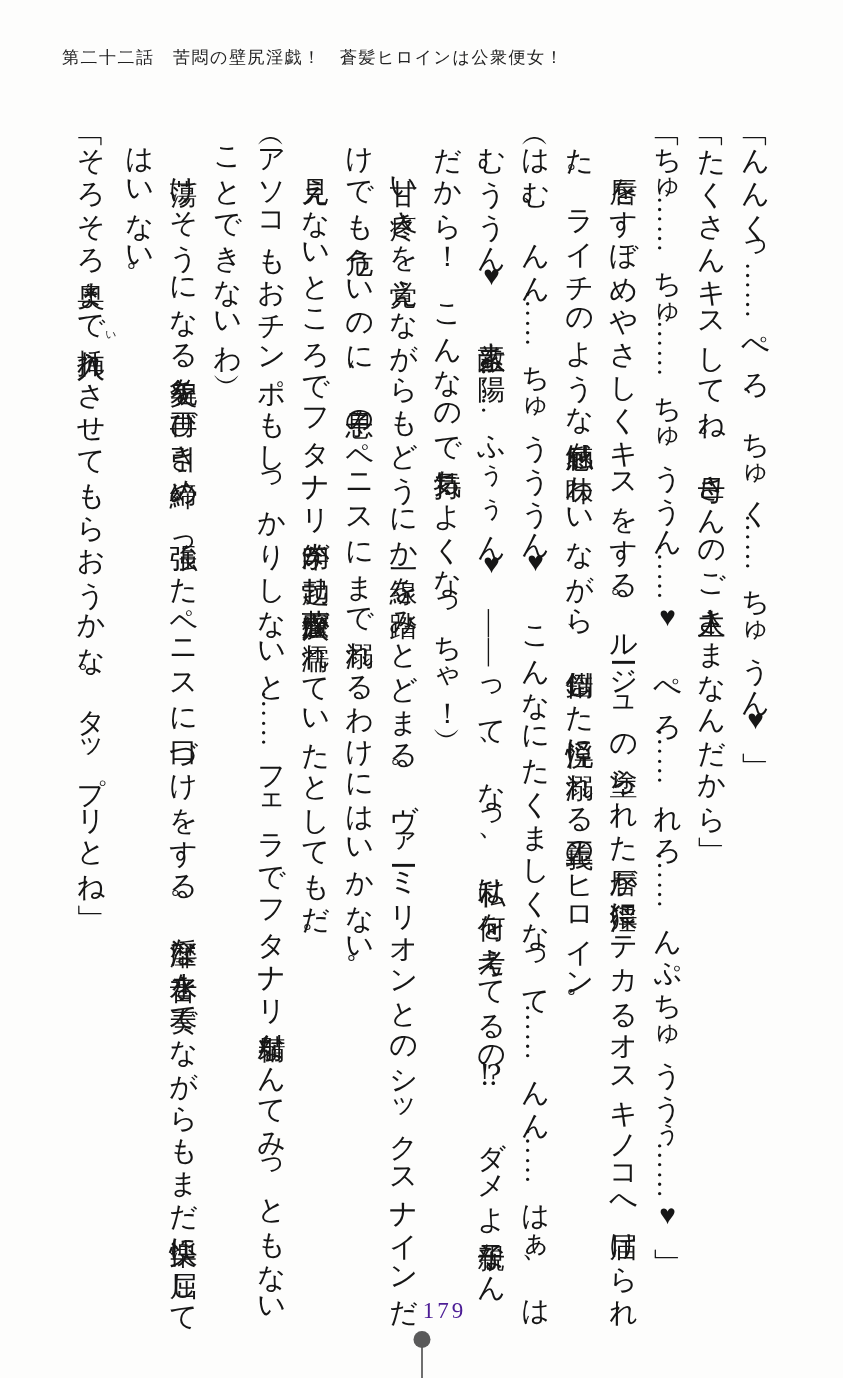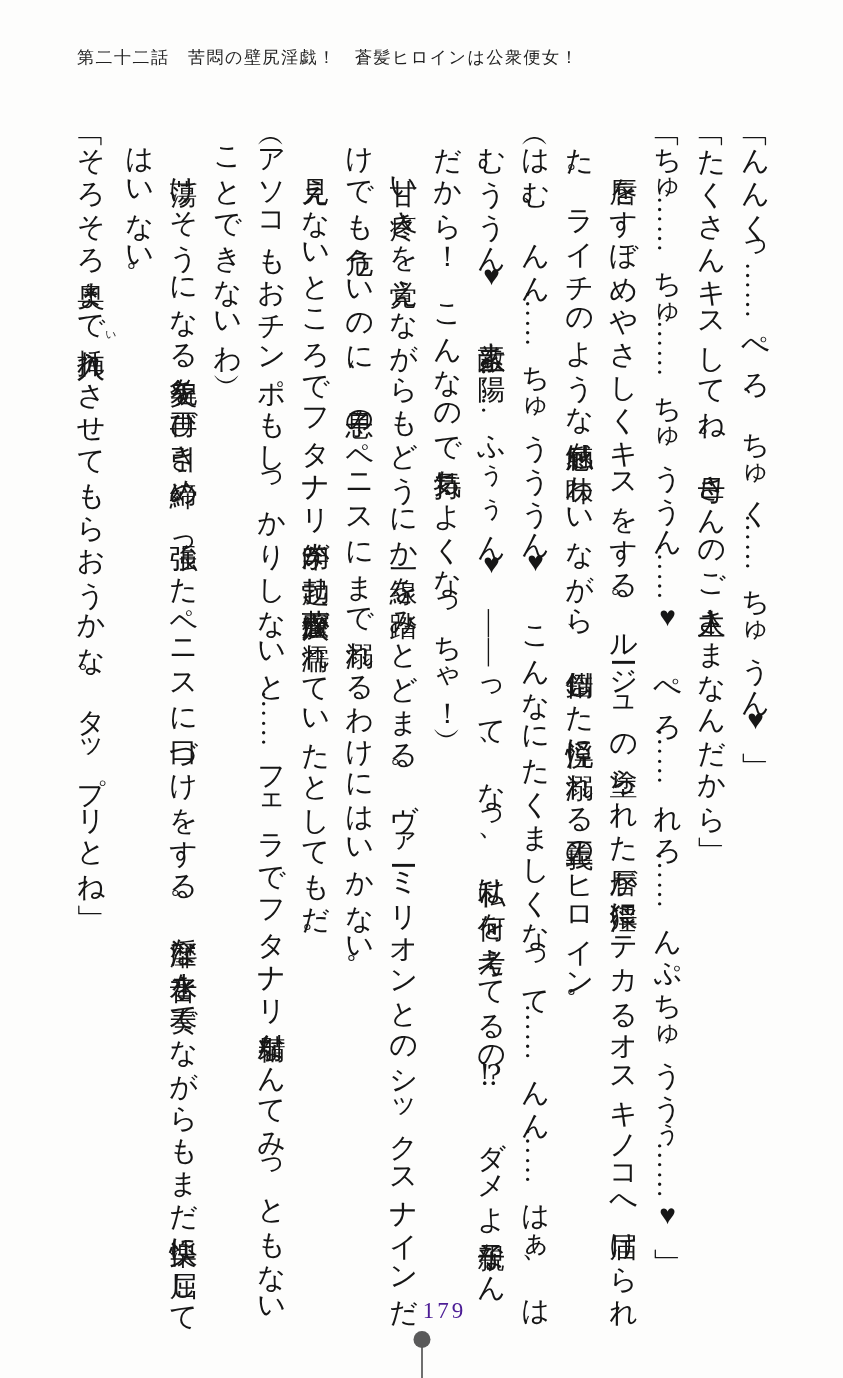--- a/index.html
+++ b/index.html
@@ -8,21 +8,21 @@
     width: 843px;
     height: 1378px;
     background: #fdfdfc;
     overflow: hidden;
     font-family: "Liberation Serif", "DejaVu Serif", serif;
     color: #1b1b1b;
   }
   .chapter-header {
     position: absolute;
     top: 46px;
-    left: 77px;
+    left: 62px;
     font-size: 17px;
     letter-spacing: 1.5px;
     color: #222;
     white-space: nowrap;
   }
   .text-body {
     position: absolute;
     top: 128px;
     right: 66px;
     height: 1192px;

